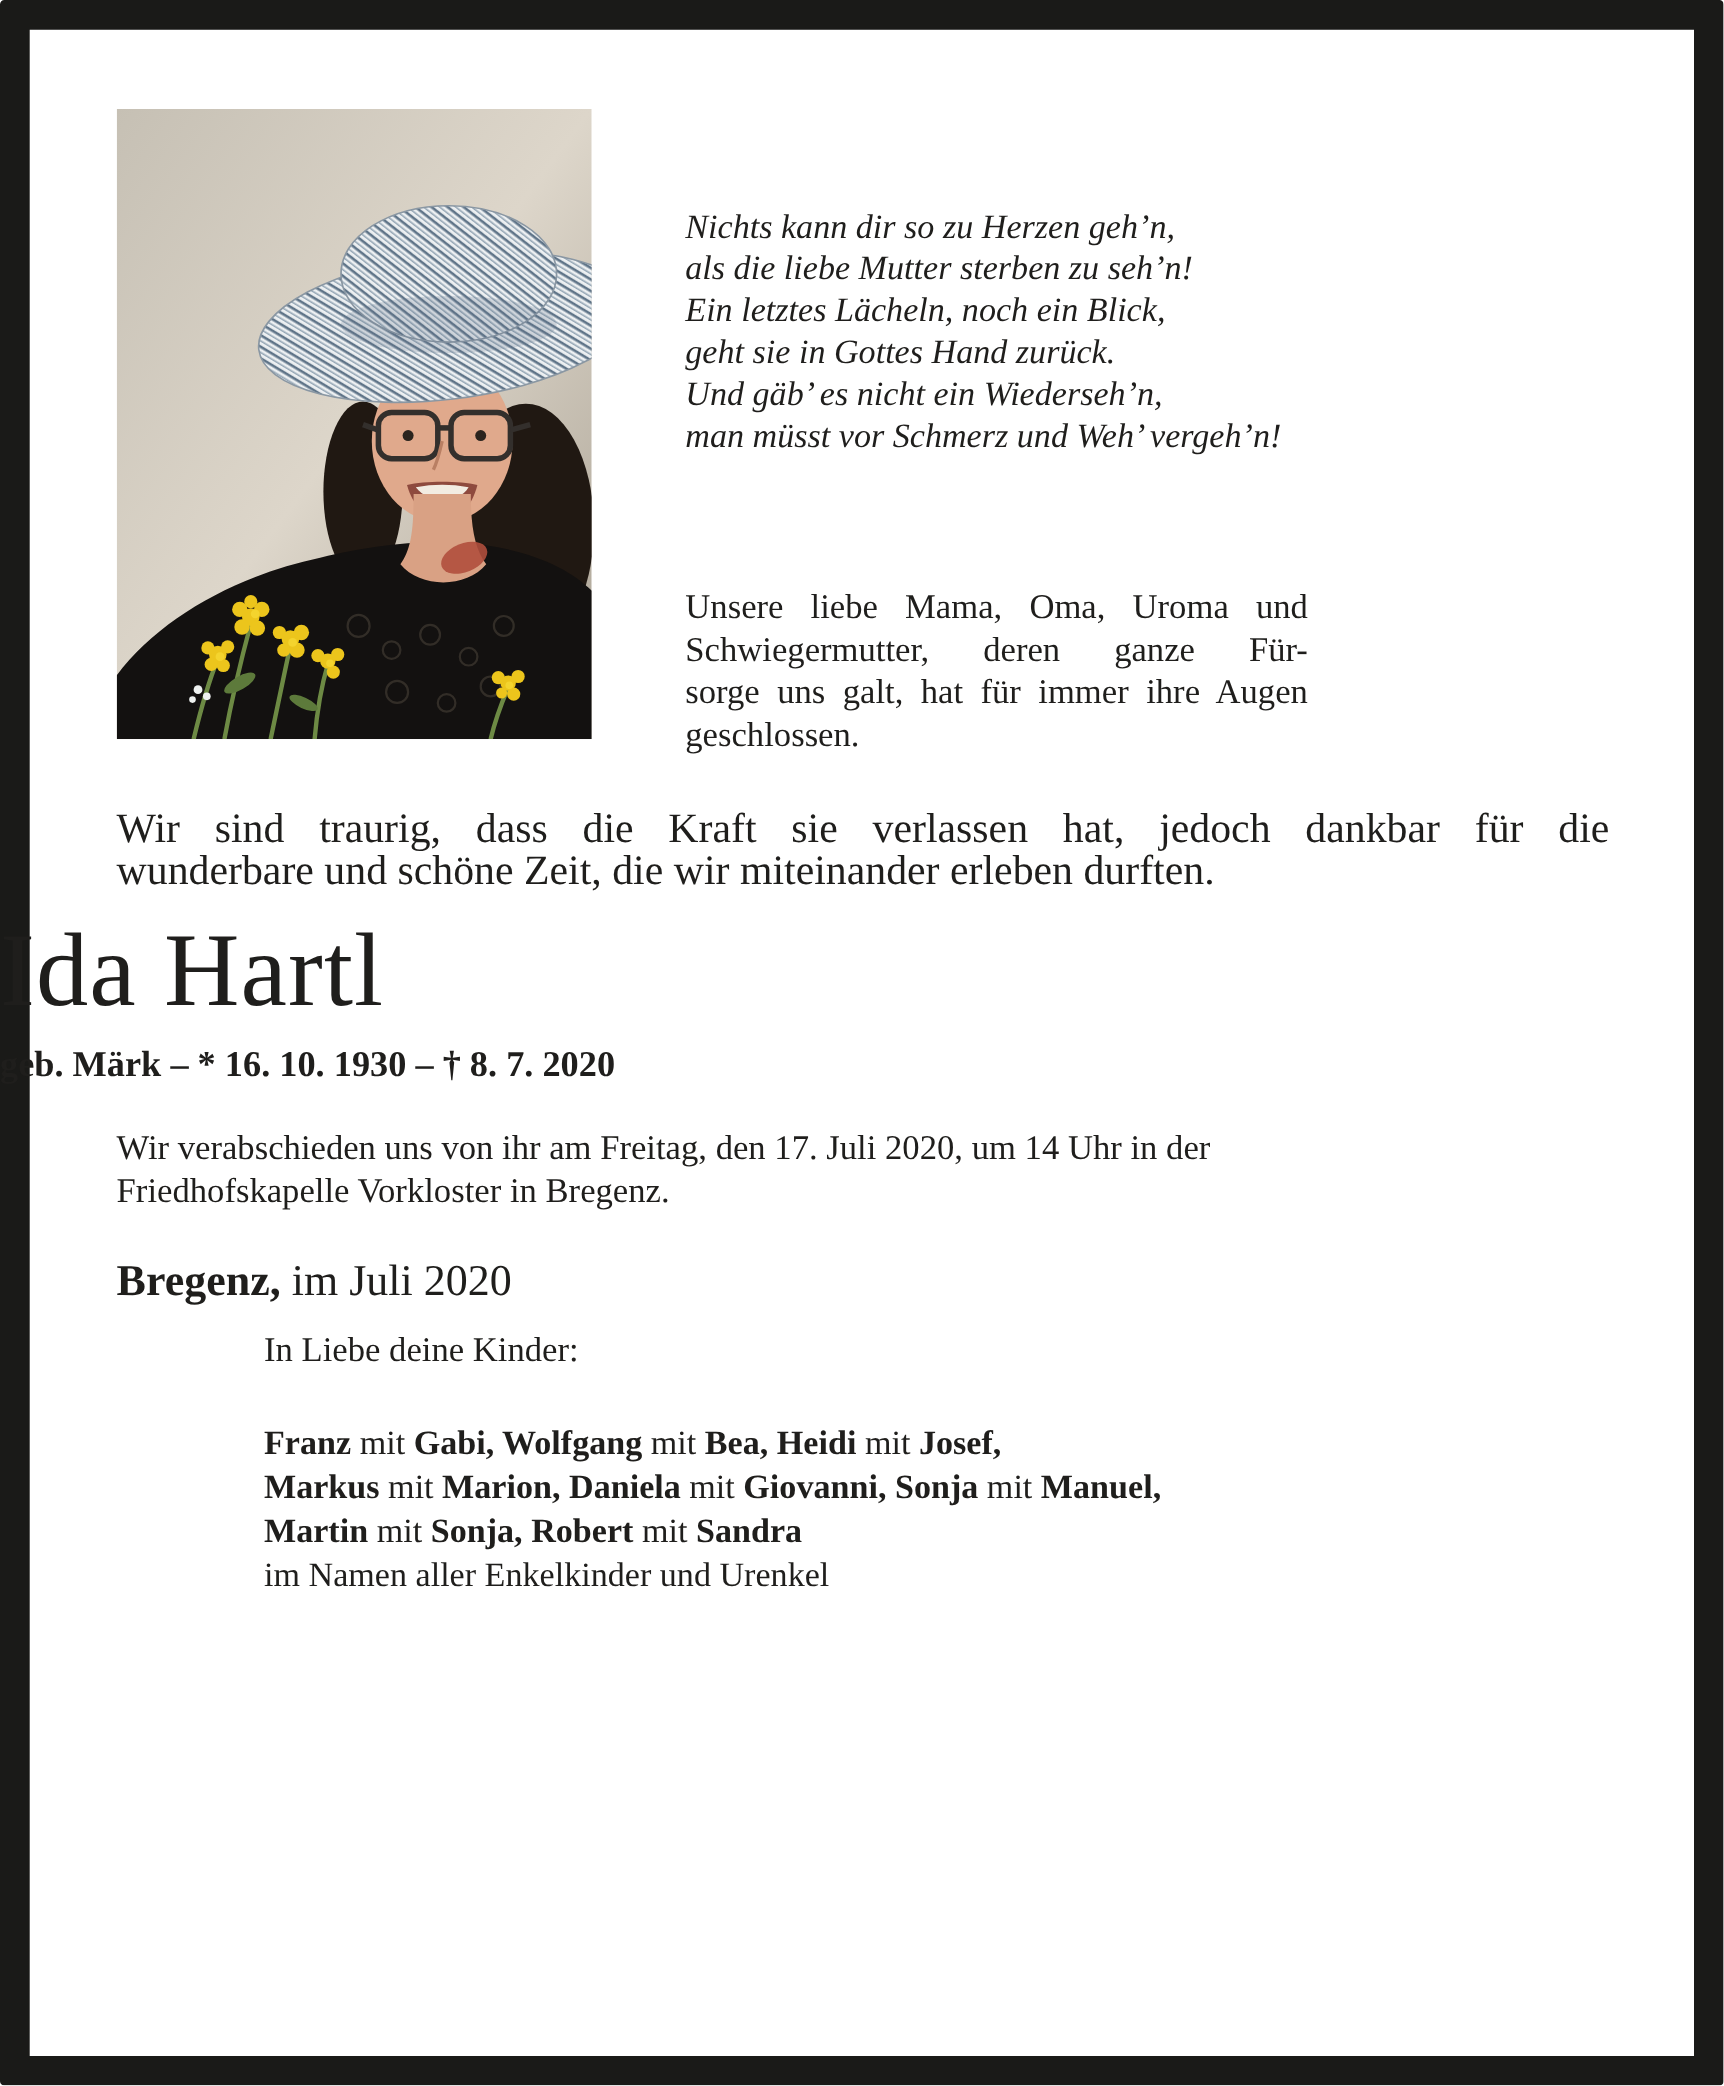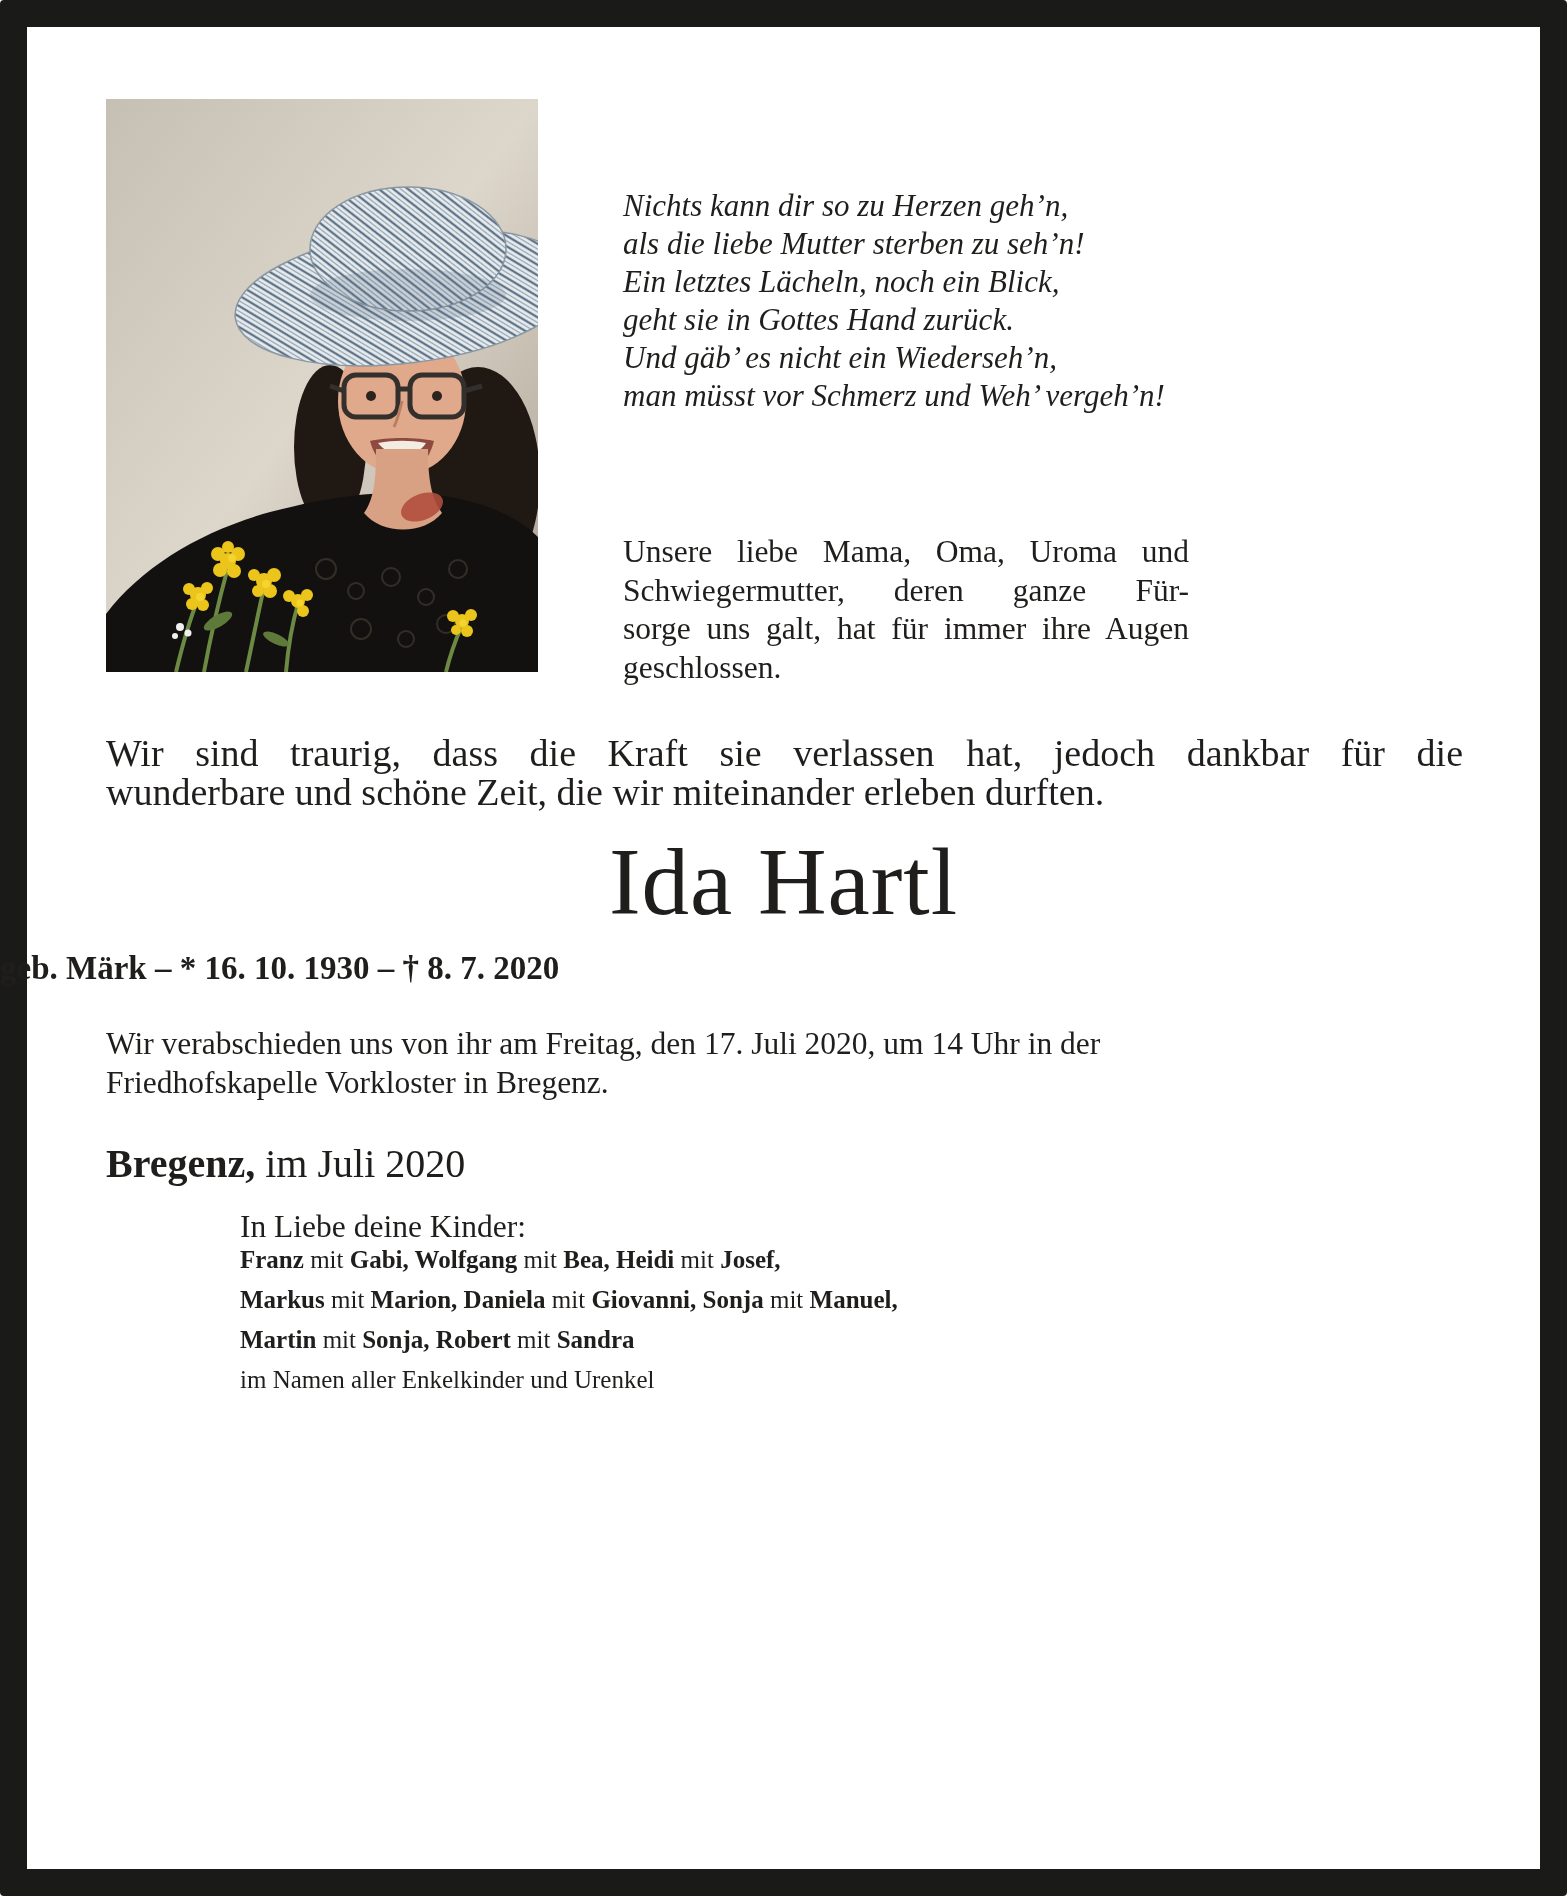--- a/index.html
+++ b/index.html
@@ -47,21 +47,20 @@
     position: absolute;
     left: 106px; top: 734px;
     width: 1357px;
     font-size: 38px;
     line-height: 39px;
   }
   .name {
     position: absolute;
     left: 0; top: 833px;
     width: 100%;
-    text-align: center;
     font-size: 95px;
     font-weight: normal;
     letter-spacing: 1px;
     line-height: 1.05;
   }
   .dates {
     position: absolute;
     left: 0; top: 950px;
     width: 100%;
     text-align: left;
@@ -80,22 +79,22 @@
     left: 106px; top: 1140px;
     font-size: 40px;
   }
   .family-heading {
     position: absolute;
     left: 240px; top: 1209px;
     font-size: 31.5px;
   }
   .family-lines {
     position: absolute;
-    left: 240px; top: 1240px;
-    font-size: 25px;
+    left: 240px; top: 1292px;
+    font-size: 31px;
     line-height: 40px;
   }
   .b { font-weight: bold; }
   .jline { text-align: justify; text-align-last: justify; }
 </style>
 </head>
 <body>
 
 <div class="page">
   <div class="frame"></div>

